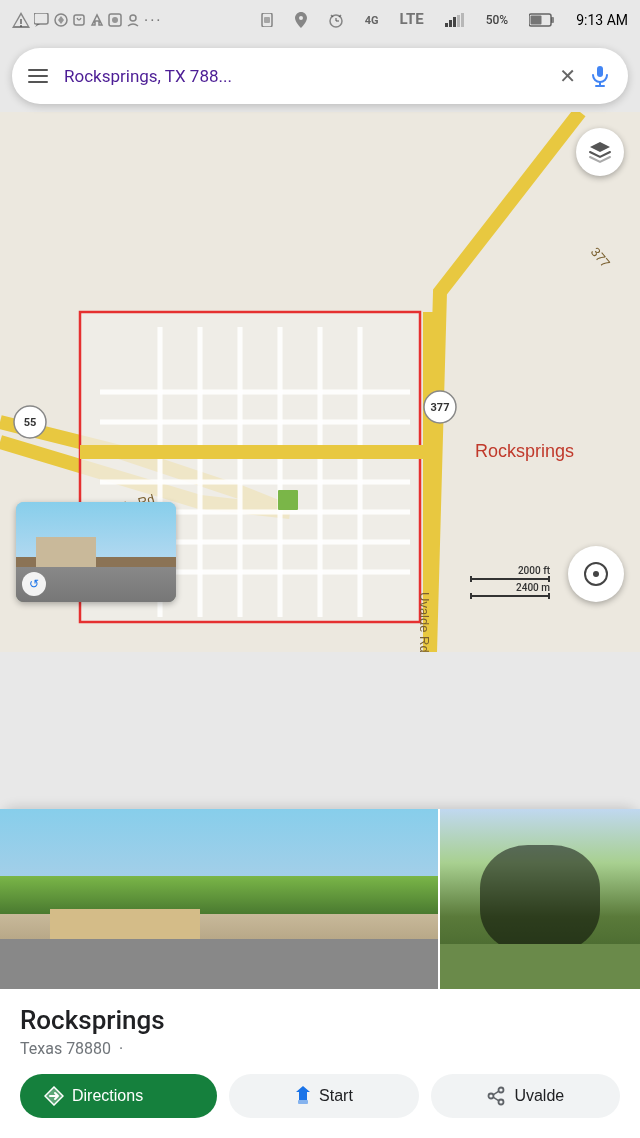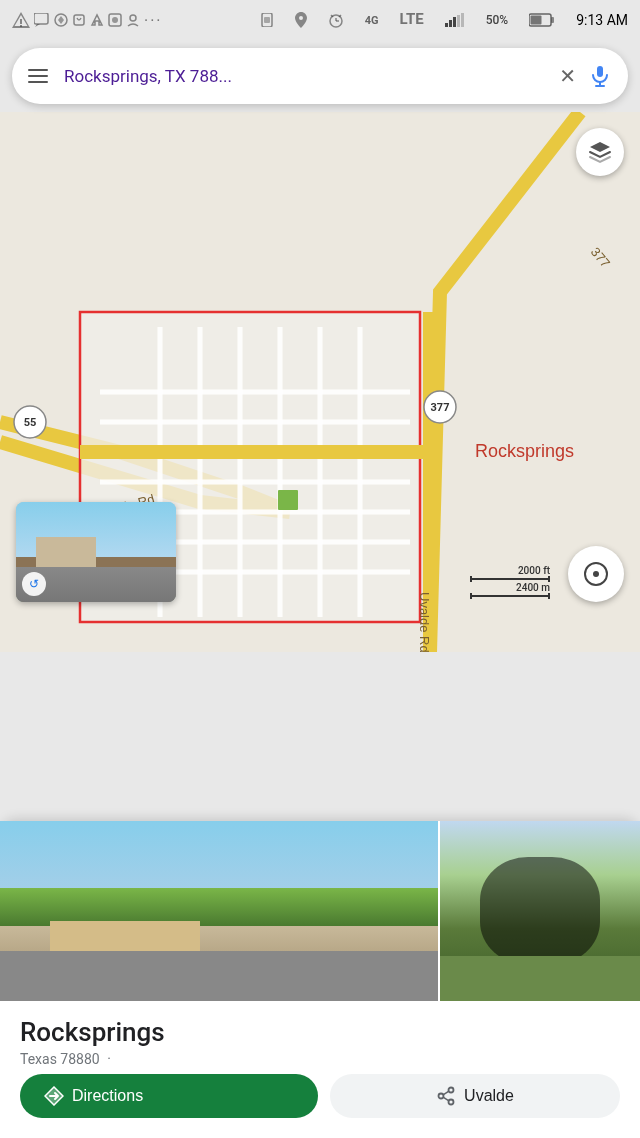--- a/index.html
+++ b/index.html
@@ -299,23 +299,23 @@
     .place-info {
       padding: 16px 20px 12px;
     }
     .place-name {
       font-size: 26px;
       font-weight: 500;
       color: #202124;
       margin-bottom: 4px;
     }
     .place-subtitle {
-      font-size: 14px;
+      font-size: 16px;
       color: #70757a;
-      margin-bottom: 7px;
+      margin-bottom: 16px;
     }
     .place-subtitle-dot {
       margin-left: 4px;
     }
 
     
     .action-buttons {
       display: flex;
       gap: 12px;
       padding-bottom: 8px;
@@ -586,20 +586,27 @@
       <button class="btn-directions">
 
         <svg width="20" height="20" viewBox="0 0 20 20">
           <polygon points="10,1 19,10 10,19 1,10" fill="white" opacity="0.3"></polygon>
           <polygon points="10,1 19,10 10,19 1,10" fill="none" stroke="white" stroke-width="1.5"></polygon>
           <path d="M6 10 L14 10 M11 7 L14 10 L11 13" fill="none" stroke="white" stroke-width="2" stroke-linecap="round" stroke-linejoin="round"></path>
         </svg>
         <span>Directions</span>
       </button>
 
+      <button class="btn-secondary">
+        <svg width="16" height="20" viewBox="0 0 16 20">
+          <path d="M8 0 L15 6 L12 6 L12 14 L4 14 L4 6 L1 6 Z" fill="#1a73e8"></path>
+          <rect x="3" y="14" width="10" height="4" rx="1" fill="#1a73e8" opacity="0.5"></rect>
+        </svg>
+        <span>Start</span>
+      </button>
 
       <button class="btn-secondary">
         <svg width="20" height="20" viewBox="0 0 20 20">
           <circle cx="15" cy="4" r="2.5" fill="none" stroke="#5f6368" stroke-width="1.8"></circle>
           <circle cx="15" cy="16" r="2.5" fill="none" stroke="#5f6368" stroke-width="1.8"></circle>
           <circle cx="5" cy="10" r="2.5" fill="none" stroke="#5f6368" stroke-width="1.8"></circle>
           <line x1="7.5" y1="8.6" x2="12.5" y2="5.4" stroke="#5f6368" stroke-width="1.5"></line>
           <line x1="7.5" y1="11.4" x2="12.5" y2="14.6" stroke="#5f6368" stroke-width="1.5"></line>
         </svg>
         <span>Uvalde</span>

